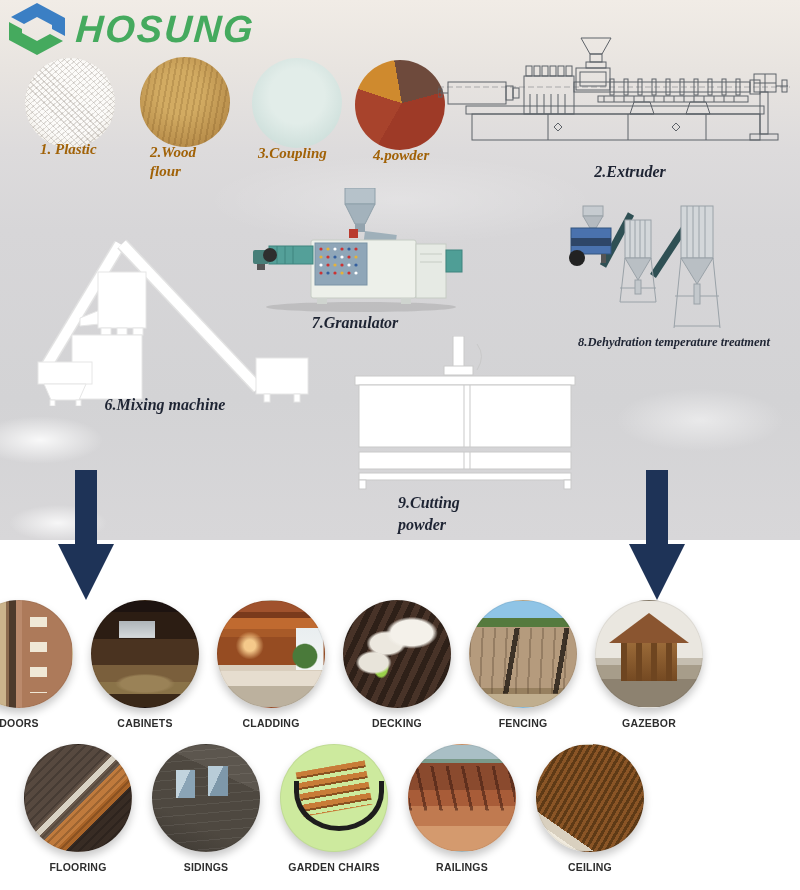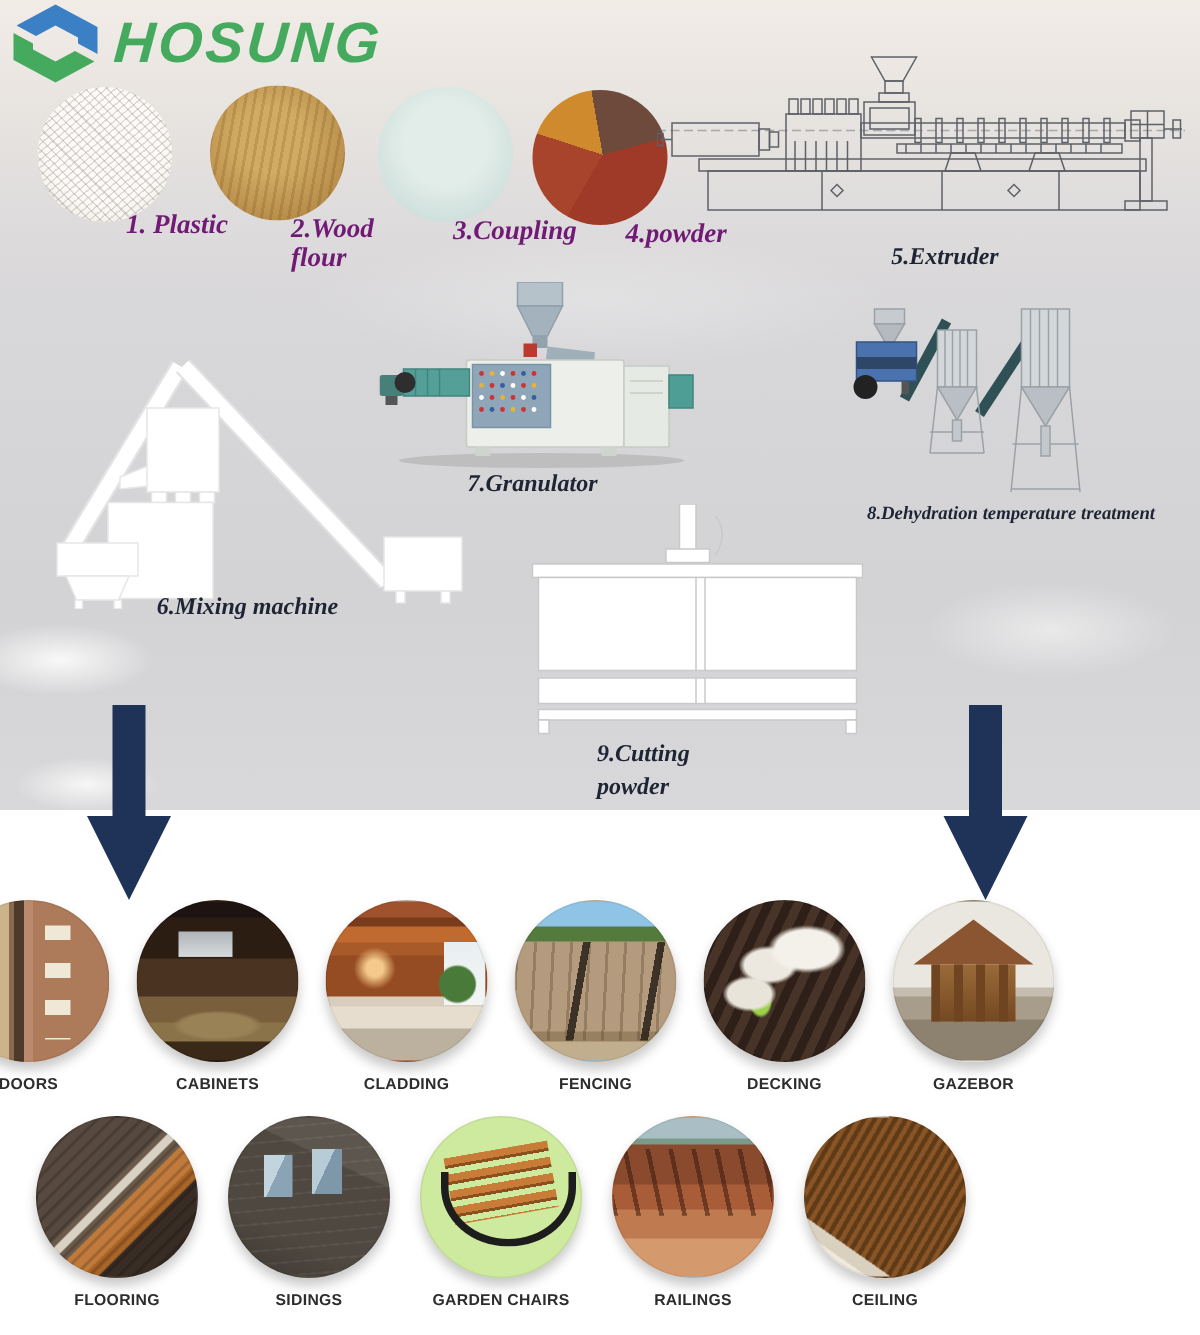--- a/index.html
+++ b/index.html
@@ -40,21 +40,21 @@
   }
   .m-coupling {
     background: radial-gradient(circle at 50% 42%, #e2ede9 0 40%, #cfe0dc 75%, #bfd5d1 100%);
   }
   .m-powder {
     background: conic-gradient(from -90deg at 52% 48%,
       #a8432c 0deg 18deg, #cf8a2e 18deg 80deg, #6e4a3c 80deg 165deg, #9e3a27 165deg 300deg, #a8432c 300deg 360deg);
   }
   .mat-label {
     position:absolute; font-family:"Liberation Serif", serif; font-style:italic; font-weight:bold;
-    font-size:18px; color:#701a75; line-height:19px;margin-left:44px;
+    font-size:15px; color:#a16207; line-height:19px;
   }
 
   
   .mach-label {
     position:absolute; font-family:"Liberation Serif", serif; font-style:italic; font-weight:bold;
     font-size:16px; color:#1e2433; text-align:center;
   }
 
   
   .down-arrow { position:absolute; width:56px; }
@@ -231,21 +231,21 @@
         <rect x="316" y="38" width="22" height="18"></rect>
           <line x1="316" y1="47" x2="338" y2="47"></line>
           <line x1="327" y1="38" x2="327" y2="56"></line>
         <rect x="322" y="56" width="8" height="42"></rect>
         <rect x="312" y="98" width="28" height="6"></rect>
         <line x1="338" y1="50" x2="350" y2="50"></line>
           <rect x="344" y="44" width="5" height="12"></rect>
       </g>
     </svg>
   </div>
-  <div class="mach-label" style="left:520px;top:163px;width:220px;">5.Extruder</div>
+  <div class="mach-label" style="left:520px;top:163px;width:220px;">2.Extruder</div>
 
   <div class="abs" style="left:253px;top:188px;">
     <svg width="215" height="126" viewBox="0 0 215 126">
       <ellipse cx="108" cy="119" rx="95" ry="5" fill="rgba(110,110,110,.22)"></ellipse>
       <rect x="92" y="0" width="30" height="16" fill="#b6c2ca" stroke="#8fa0aa"></rect>
       <path d="M92 16 h30 l-10 20 h-10 z" fill="#a3b2bc" stroke="#8fa0aa"></path>
       <rect x="102" y="36" width="10" height="8" fill="#93a3ae"></rect>
       <rect x="96" y="41" width="9" height="9" fill="#b93a2e"></rect>
       <rect x="112" y="43" width="32" height="9" fill="#9fb0ba" transform="rotate(7 112 43)"></rect>
       <rect x="58" y="52" width="105" height="58" rx="2" fill="#edf0ea" stroke="#c6ccc4"></rect>
@@ -399,28 +399,28 @@
     </div>
     <div class="prod-item">
       <div class="prod-circle p-cabinets"></div>
       <div class="prod-label">CABINETS</div>
     </div>
     <div class="prod-item">
       <div class="prod-circle p-cladding"></div>
       <div class="prod-label">CLADDING</div>
     </div>
     <div class="prod-item">
+      <div class="prod-circle p-decking"></div>
+      <div class="prod-label">DECKING</div>
+    </div>
+    <div class="prod-item">
       <div class="prod-circle p-fencing"></div>
       <div class="prod-label">FENCING</div>
     </div>
     <div class="prod-item">
-      <div class="prod-circle p-decking"></div>
-      <div class="prod-label">DECKING</div>
-    </div>
-    <div class="prod-item">
       <div class="prod-circle p-gazebor"></div>
       <div class="prod-label">GAZEBOR</div>
     </div>
   </div>
 
   <div class="prod-row" style="top:744px;">
     <div class="prod-item">
       <div class="prod-circle p-flooring"></div>
       <div class="prod-label">FLOORING</div>
     </div>

